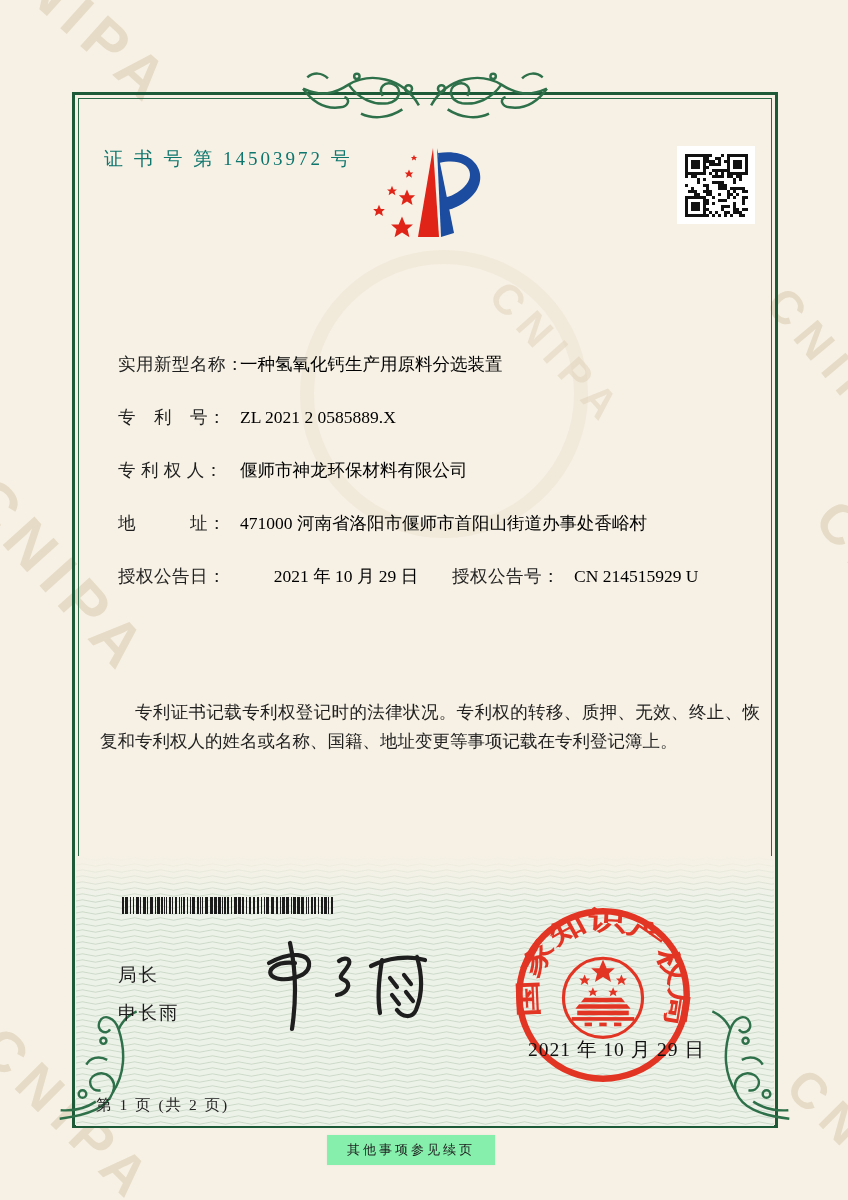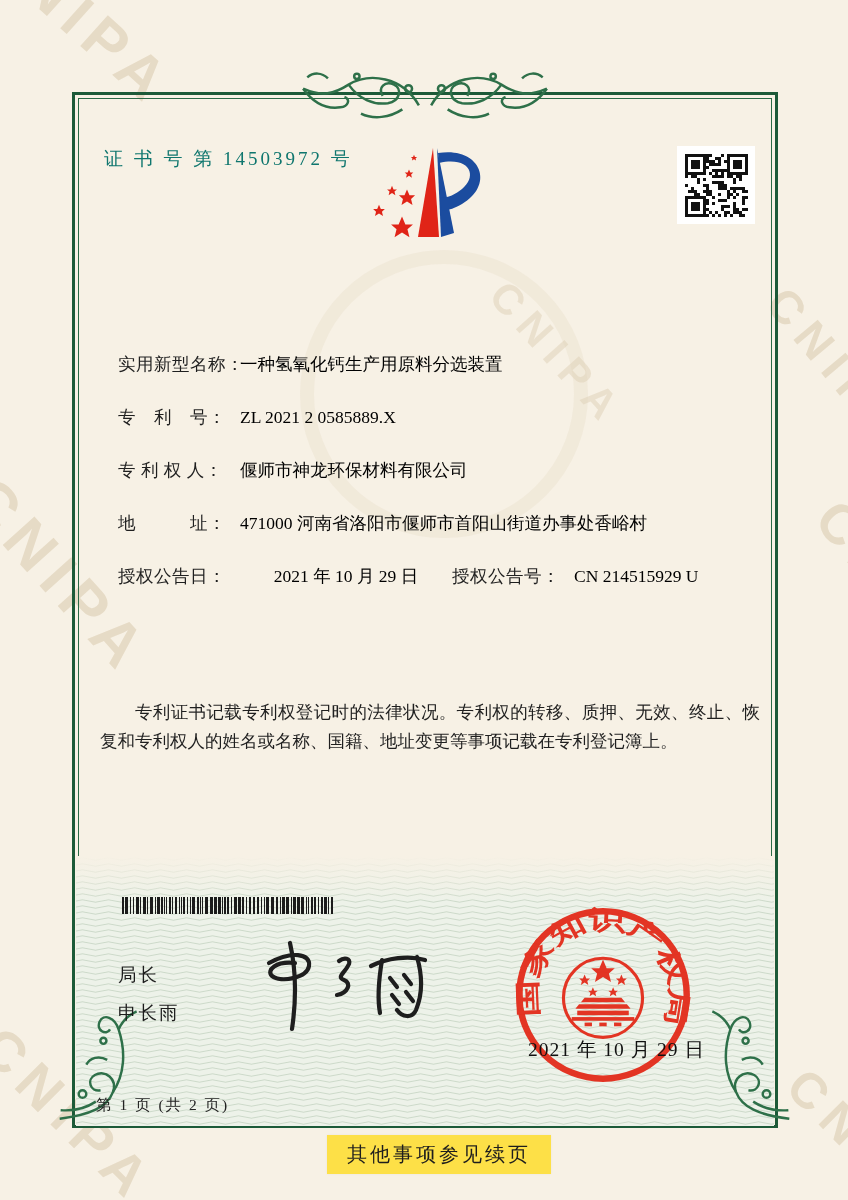--- a/index.html
+++ b/index.html
@@ -71,22 +71,22 @@
   .seal{position:absolute;left:511px;top:903px;}
   .seal-date{
     position:absolute;left:528px;top:1036px;font-size:19.5px;letter-spacing:1px;
     color:#101010;white-space:nowrap;
   }
   .page-info{
     position:absolute;left:72px;top:1095px;width:706px;text-align:left;
     font-size:15.5px;letter-spacing:2px;color:#222;margin-left:24px;
   }
   .continuation{
-    position:absolute;left:327px;top:1135px;background:#fde047;
-    padding:6px 20px;font-size:20px;letter-spacing:3px;color:#1d1d1d;
+    position:absolute;left:327px;top:1135px;background:#86efac;
+    padding:6px 20px;font-size:13px;letter-spacing:3px;color:#1d1d1d;
     box-shadow:0 0 2px rgba(0,0,0,.06);white-space:nowrap;
   }
   .ornament{position:absolute;pointer-events:none;}
 </style>
 </head>
 <body>
 
 <div class="page">
 
   <span class="wm" style="left:-38px;top:-18px;font-size:60px;transform:rotate(42deg);">CNIPA</span>

